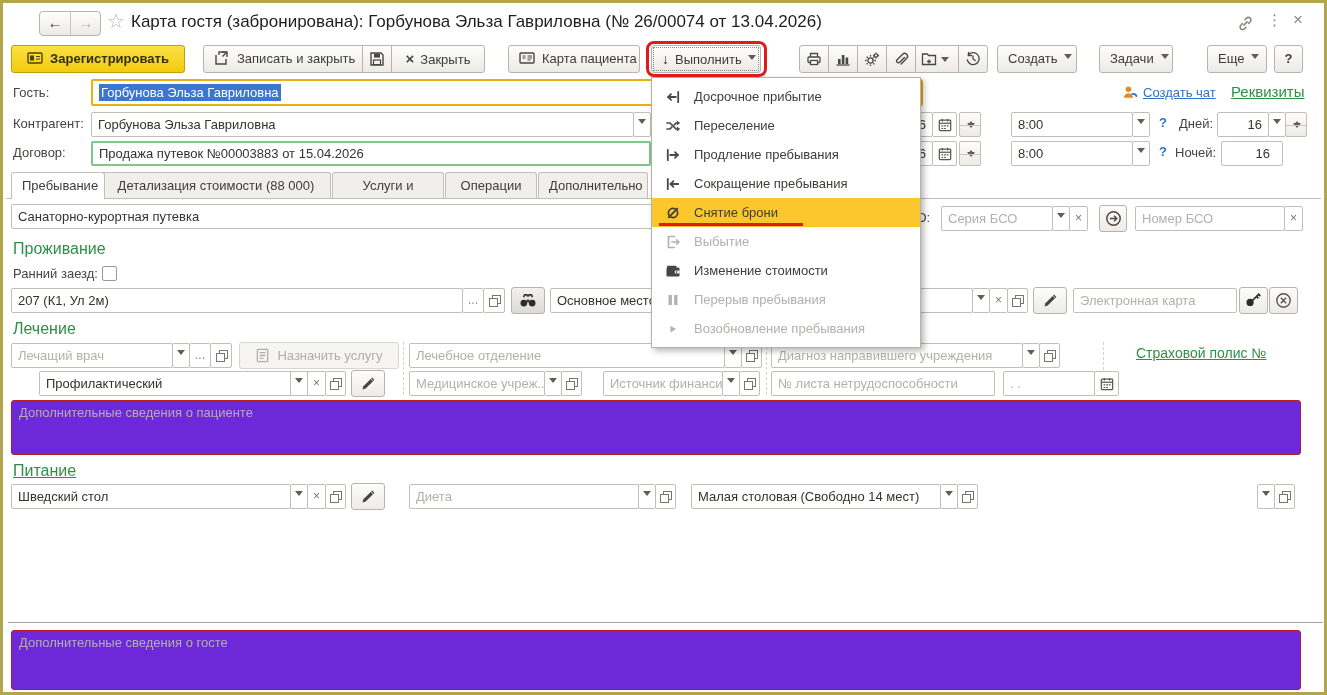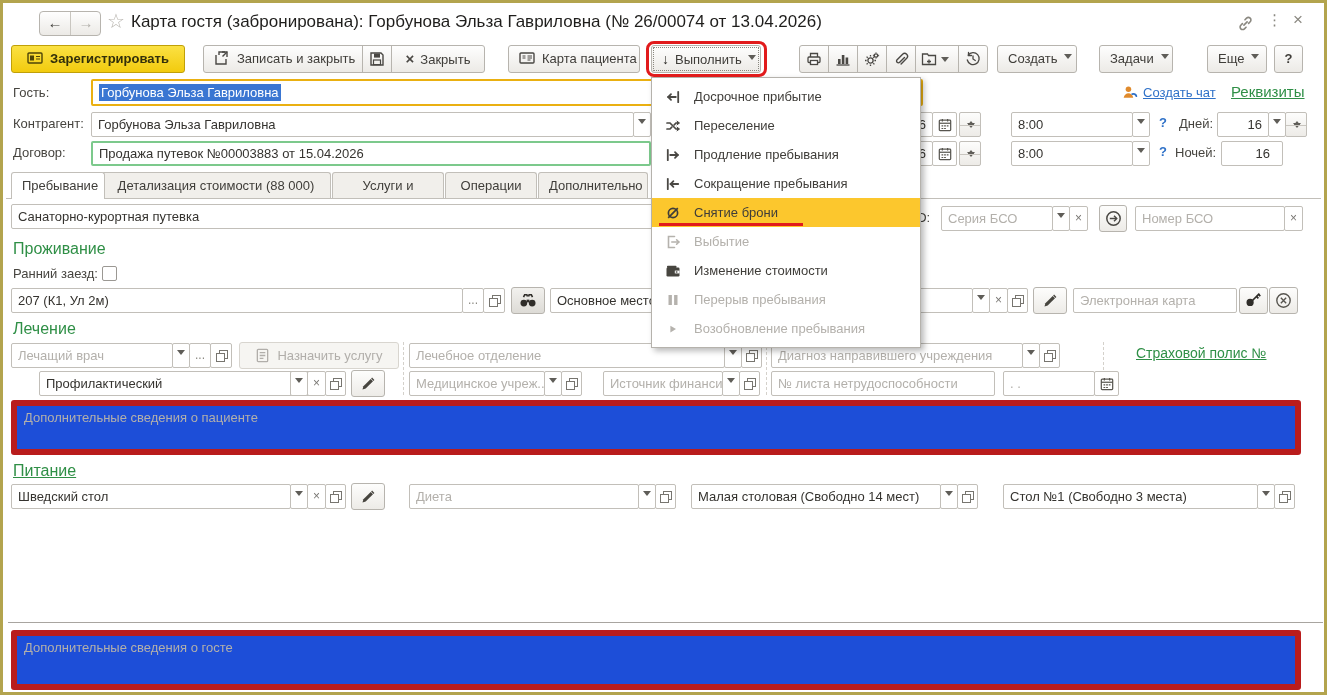--- a/index.html
+++ b/index.html
@@ -28,21 +28,21 @@
   .spin .up{top:4px;border-bottom:5px solid #5f5d58;}
   .spin .dn{bottom:4px;border-top:5px solid #5f5d58;}
   .spin::after{content:"";position:absolute;left:0;right:0;top:12px;border-top:1px solid #c9c6c0;}
   .menu{position:absolute;left:648px;top:74px;width:270px;background:#fff;border:1px solid #b5b2ac;box-shadow:3px 3px 6px rgba(0,0,0,.28);z-index:50;padding:4px 0;}
   .mi{position:relative;height:29px;display:flex;align-items:center;font-size:13px;color:#3f3d39;}
   .mi .ic{width:18px;margin:0 12px 0 12px;display:flex;justify-content:center;}
   .mi.dis{color:#b3b0ab;}
   .mi.hl{background:#fcc72d;}
   .chk{position:absolute;width:15px;height:15px;border:1px solid #9b9893;border-radius:2px;background:#fff;}
   .dashv{position:absolute;border-left:1px dashed #d4d1cb;}
-  .ta{position:absolute;background:#1d4ed8;border:6px solid #b91c1c;border-radius:3px;font-size:13px;padding:4px 7px;}
+  .ta{position:absolute;background:#6d28d9;border:1px solid #b91c1c;border-radius:3px;font-size:13px;padding:4px 7px;}
   .redrect{position:absolute;left:643px;top:38px;width:121px;height:36px;border:3px solid #e11b1c;border-radius:8px;z-index:60;pointer-events:none;}
   .redline{position:absolute;left:656px;top:220px;width:144px;height:3px;background:#e11b1c;z-index:55;}
   svg{display:block;}
 </style>
 </head>
 <body>
 
 <div class="win">
 
   <div class="abs" style="left:36px;top:8px;width:62px;height:25px;border:1px solid #b7b4ae;border-radius:4px;background:linear-gradient(#fefefe,#eceae6);">
@@ -316,21 +316,20 @@
   <div class="sbtn" style="left:348px;top:480px;width:34px;"><span><svg width="16" height="16" viewBox="0 0 16 16" style="margin:5px auto 0;">
           <path d="M2.5 13.5l.9-3.2 7.3-7.3 2.3 2.3-7.3 7.3z" fill="#47453f"></path>
           <path d="M11.6 2.1l2.3 2.3" stroke="#47453f" stroke-width="1.4"></path>
         </svg></span></div>
   <div class="fld ph" style="left:406px;top:481px;width:230px;">Диета</div>
   <div class="seg" style="left:635px;top:481px;width:18px;"><span class="caret"></span></div>
   <div class="seg" style="left:652px;top:481px;width:21px;"><span class="cpy"></span></div>
   <div class="fld" style="left:688px;top:481px;width:250px;">Малая столовая (Свободно 14 мест)</div>
   <div class="seg" style="left:937px;top:481px;width:18px;"><span class="caret"></span></div>
   <div class="seg" style="left:954px;top:481px;width:21px;"><span class="cpy"></span></div>
-  <div class="fld" style="left:1000px;top:481px;width:255px;">Стол №1 (Свободно 3 места)</div>
   <div class="seg" style="left:1254px;top:481px;width:18px;"><span class="caret"></span></div>
   <div class="seg" style="left:1271px;top:481px;width:21px;"><span class="cpy"></span></div>
 
   <div class="abs" style="left:5px;top:619px;width:1315px;border-top:1px solid #a8a5a0;"></div>
 
   <div class="ta ph" style="left:8px;top:627px;width:1290px;height:60px;">Дополнительные сведения о госте</div>
 
   <div class="menu">
     <div class="mi">
       <span class="ic">

